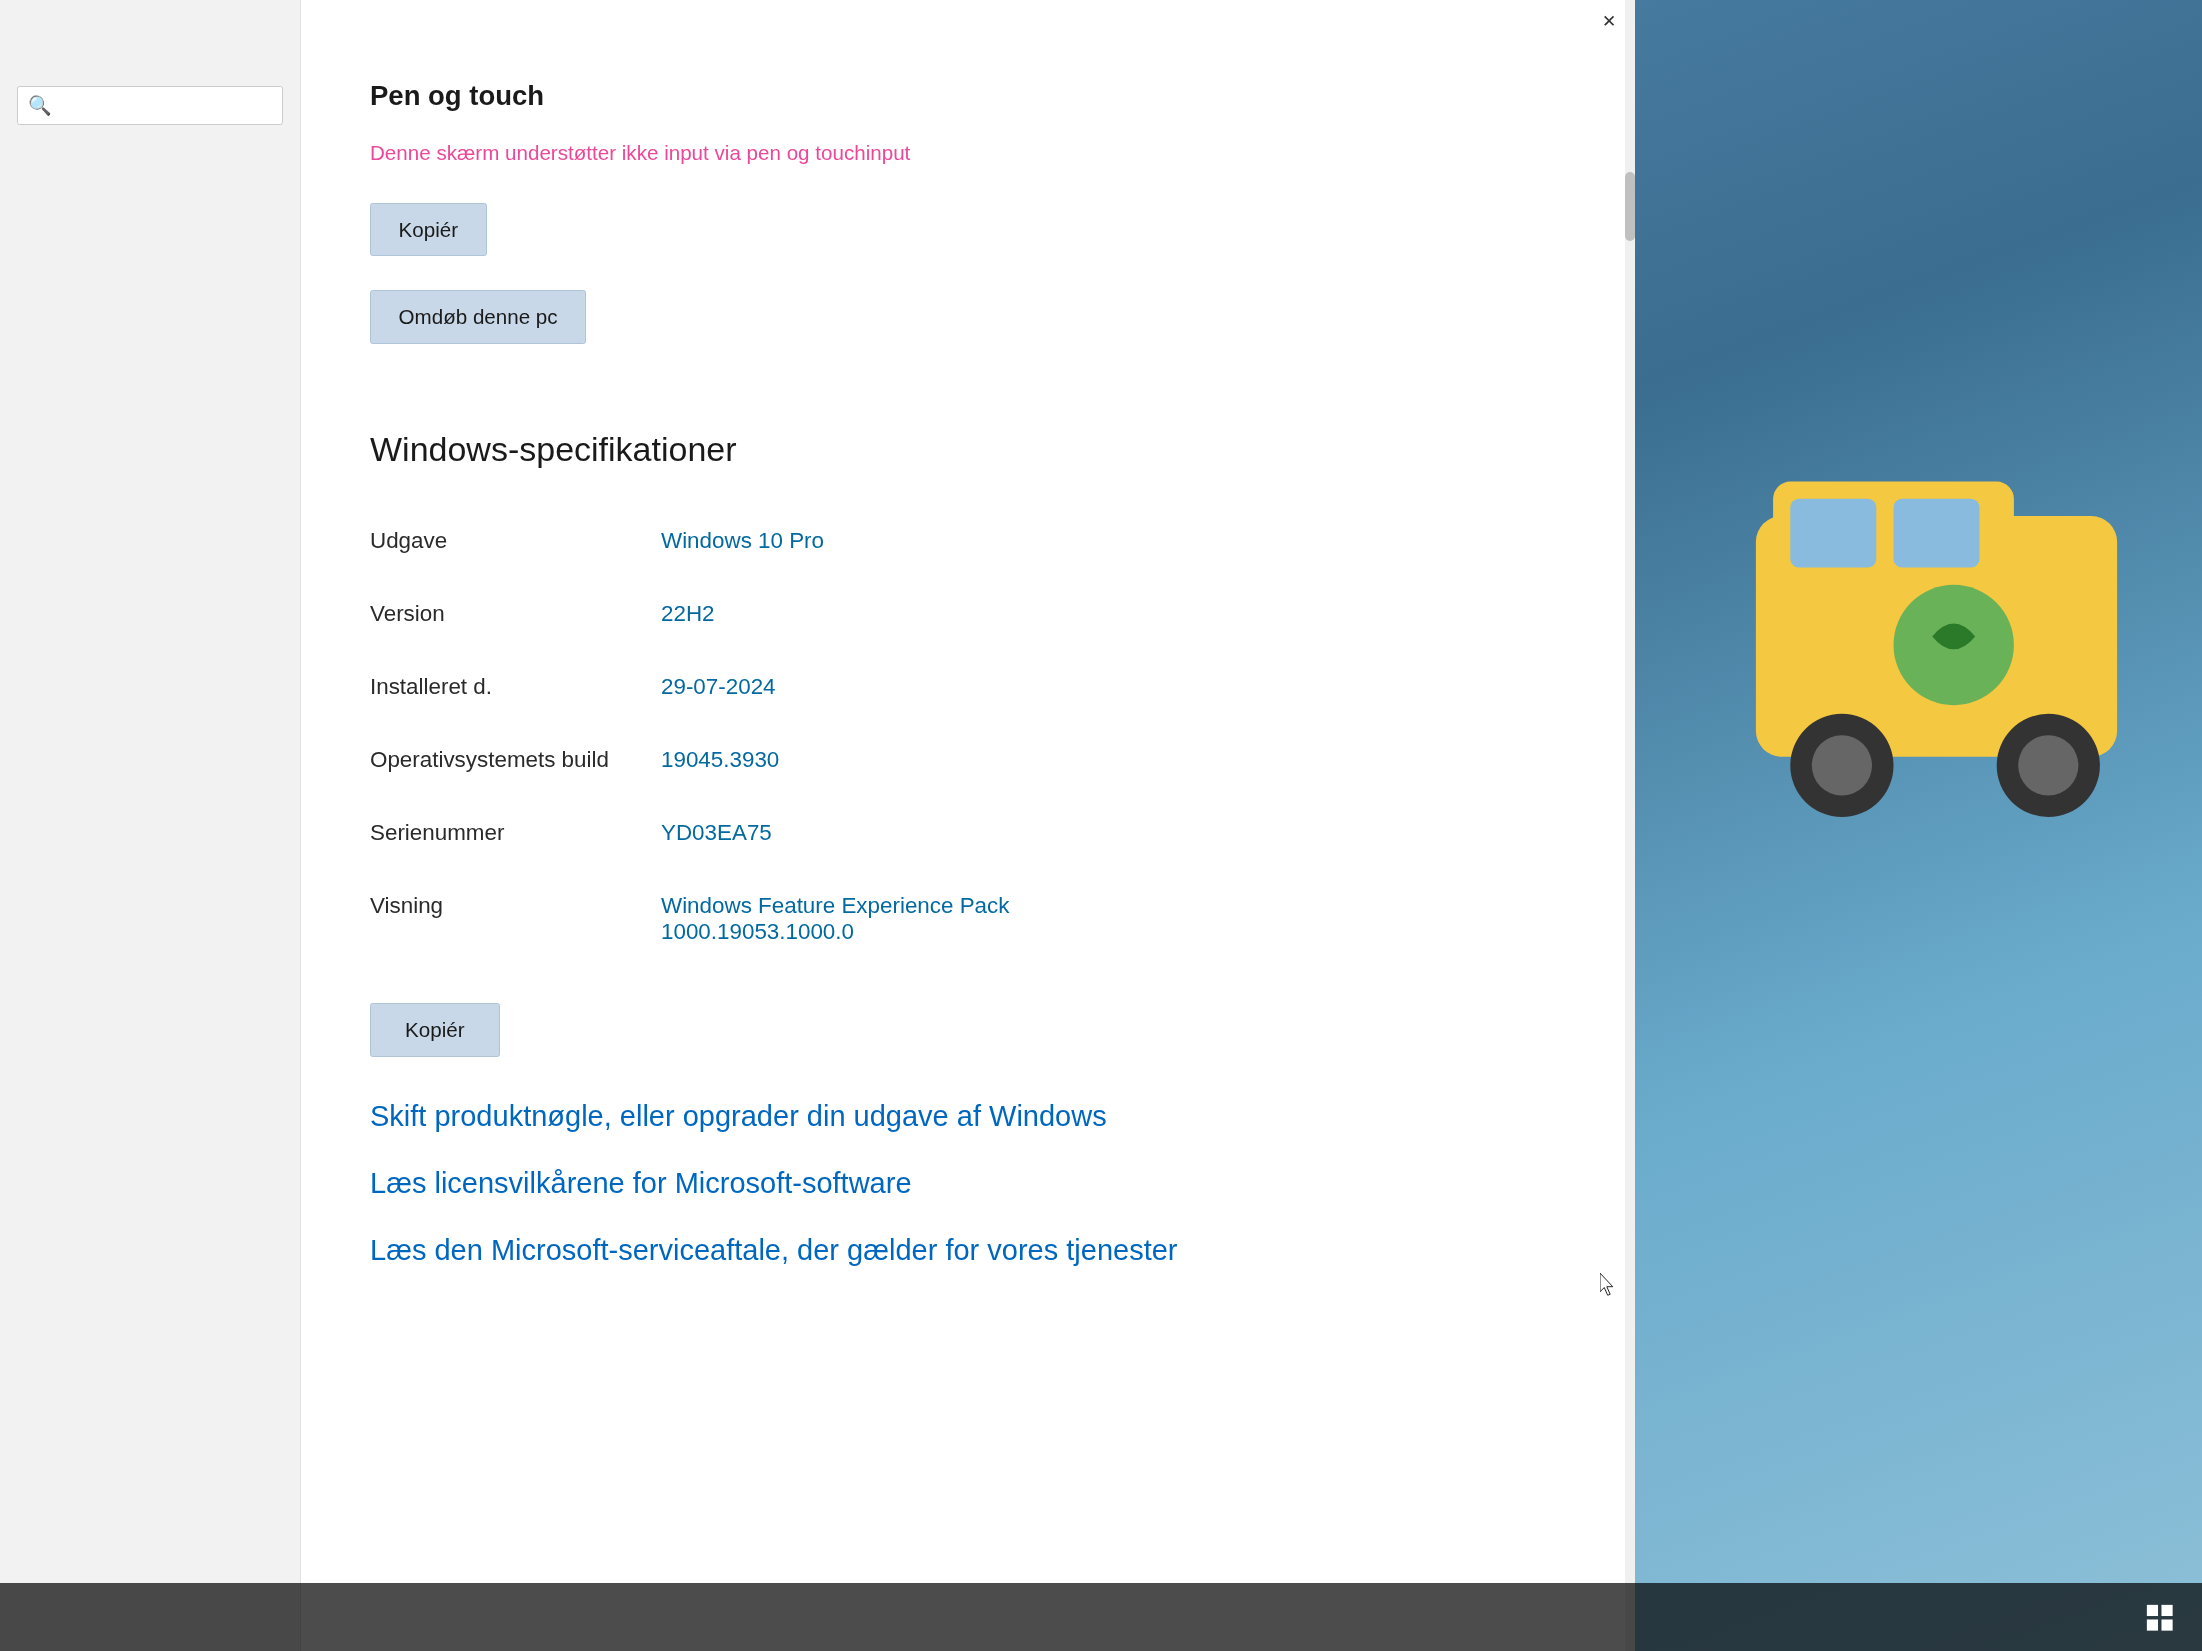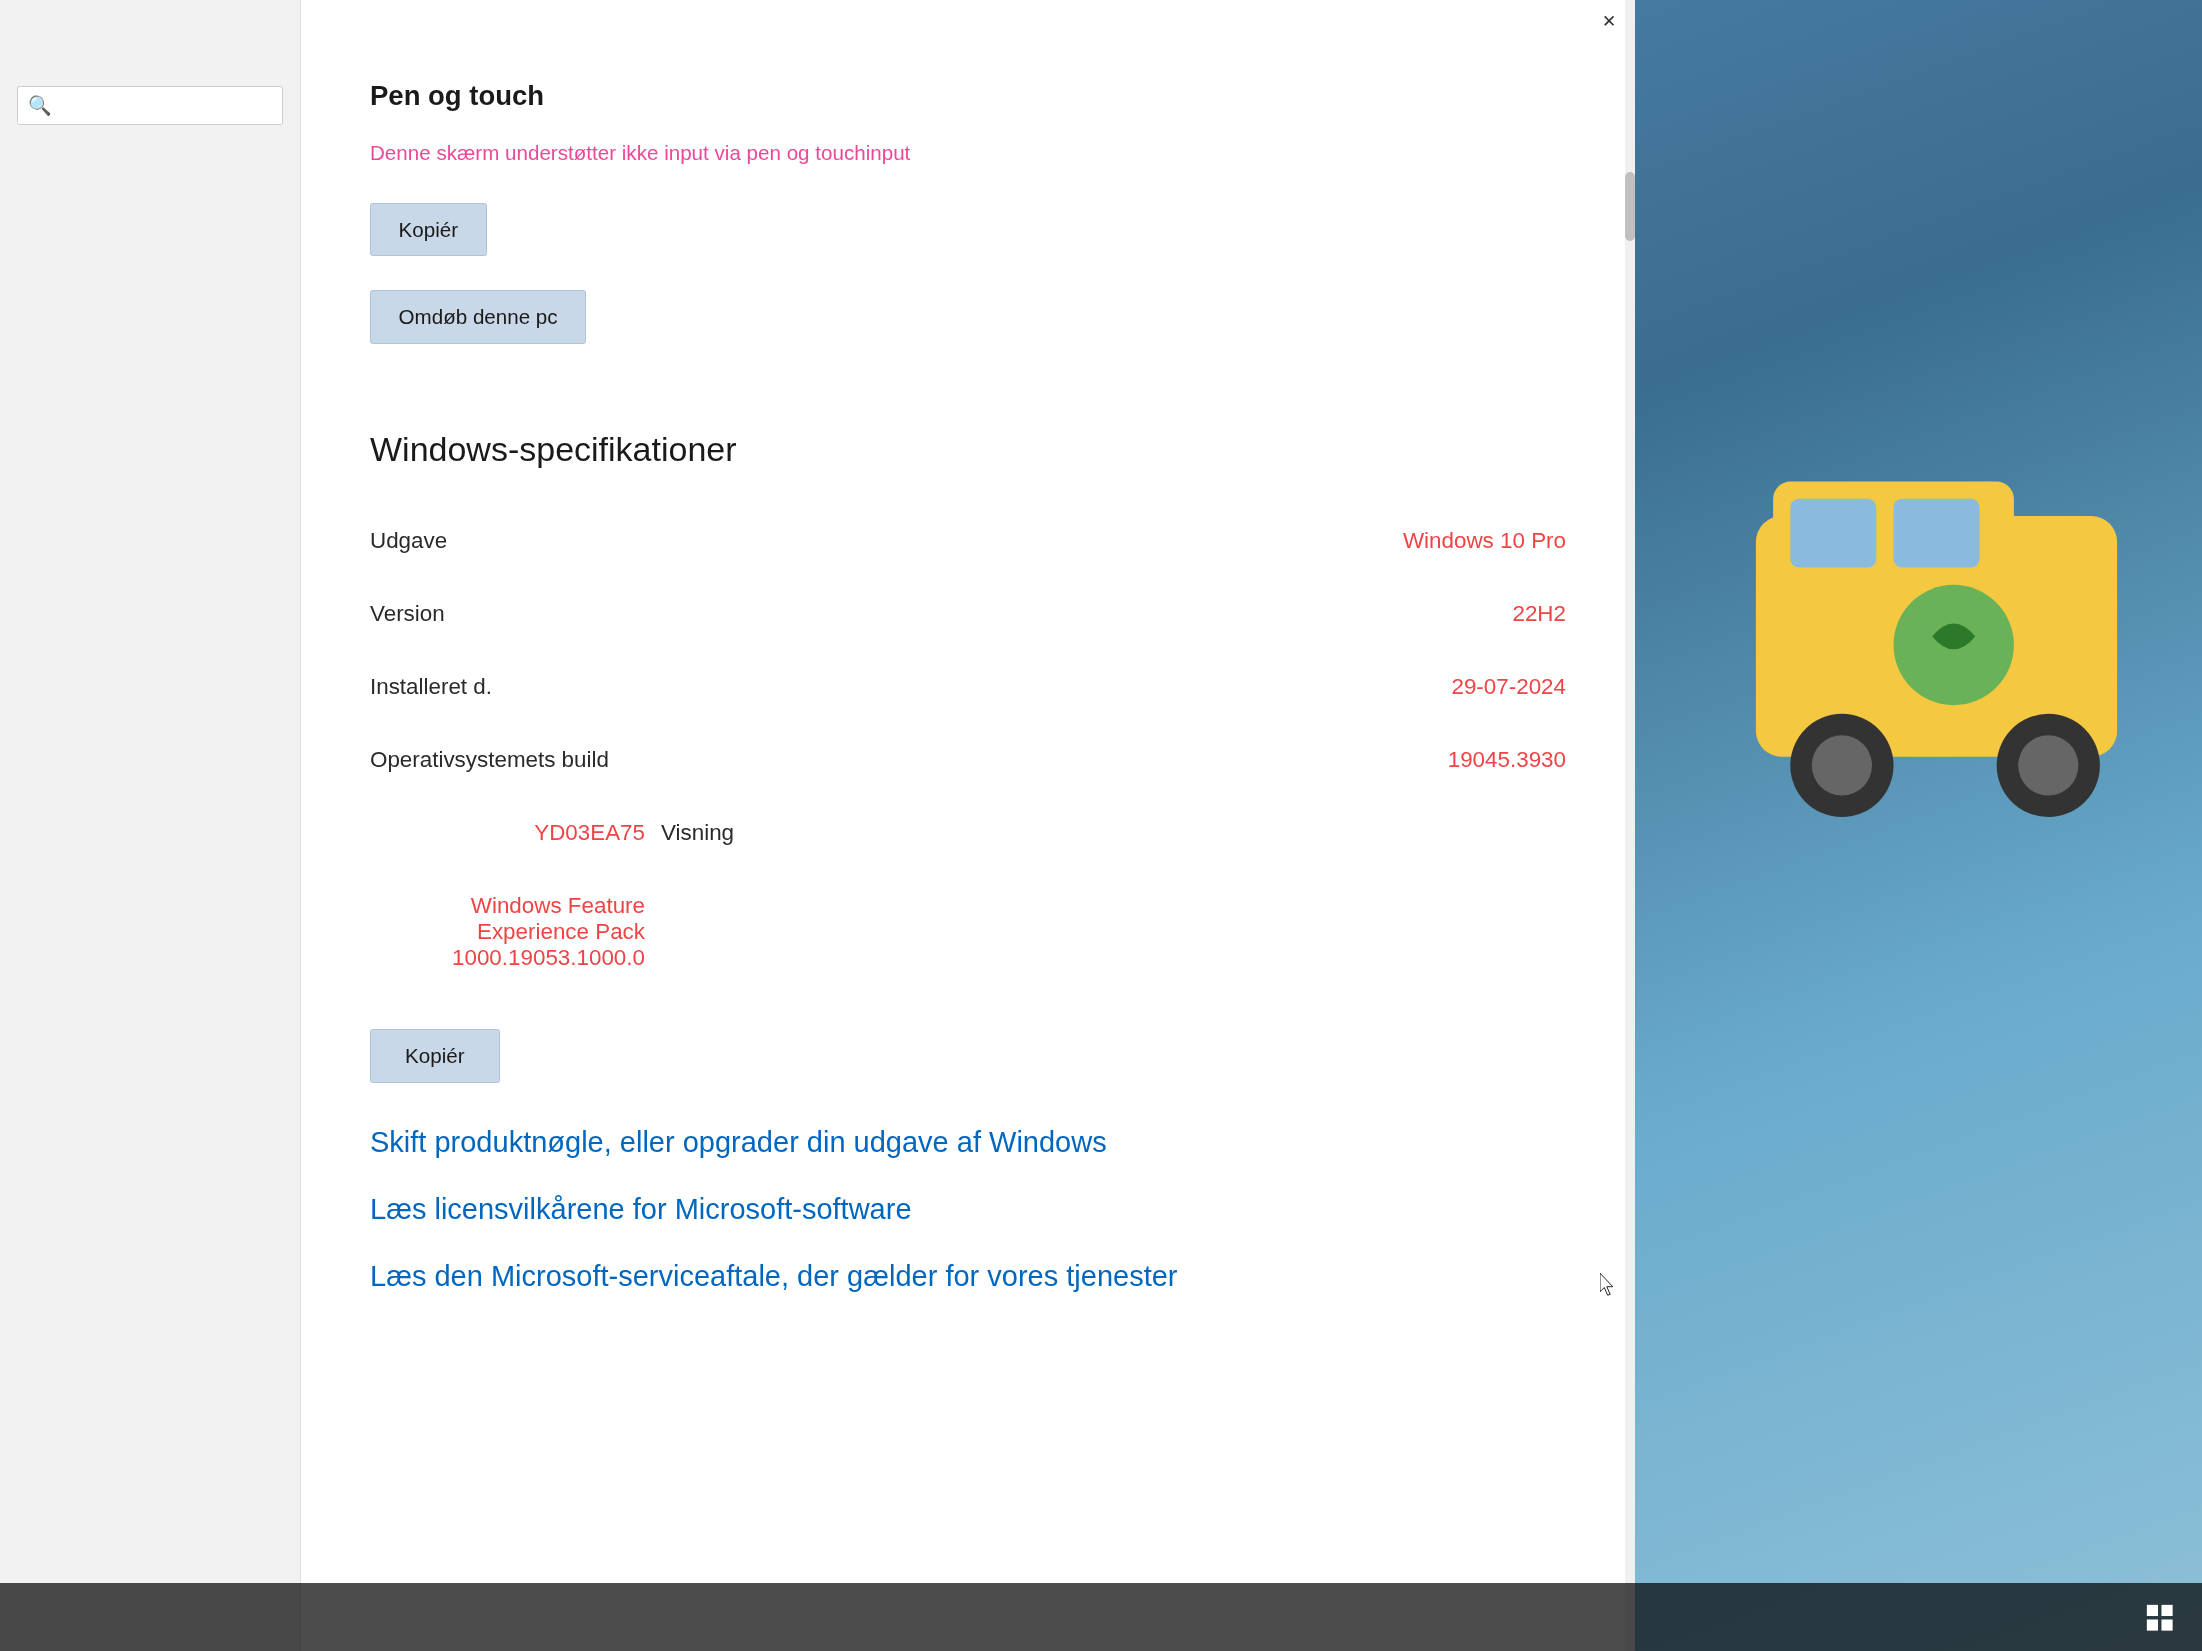--- a/index.html
+++ b/index.html
@@ -157,23 +157,22 @@
 
     .spec-label {
       font-size: 22.4px;
       color: #2a2a2a;
       padding: 15.5px 0;
       font-weight: 400;
     }
 
     .spec-value {
       font-size: 22.4px;
-      color: #ef4444;
+      color: #0369a1;
       padding: 15.5px 0;
-      text-align: right;
     }
 
     .kopier-button {
       background: #c8d8e8;
       border: 0.9px solid #b0c4d8;
       border-radius: 2.6px;
       padding: 13.8px 34px;
       font-size: 20.6px;
       color: #1a1a1a;
       cursor: pointer;
@@ -313,20 +312,21 @@
 
         <div class="spec-label">Version</div>
         <div class="spec-value">22H2</div>
 
         <div class="spec-label">Installeret d.</div>
         <div class="spec-value">29-07-2024</div>
 
         <div class="spec-label">Operativsystemets build</div>
         <div class="spec-value">19045.3930</div>
 
+        <div class="spec-label">Serienummer</div>
         <div class="spec-value">YD03EA75</div>
 
         <div class="spec-label">Visning</div>
         <div class="spec-value">
           <span>Windows Feature Experience Pack</span><br>
           <span>1000.19053.1000.0</span>
         </div>
 
       </div>
 

